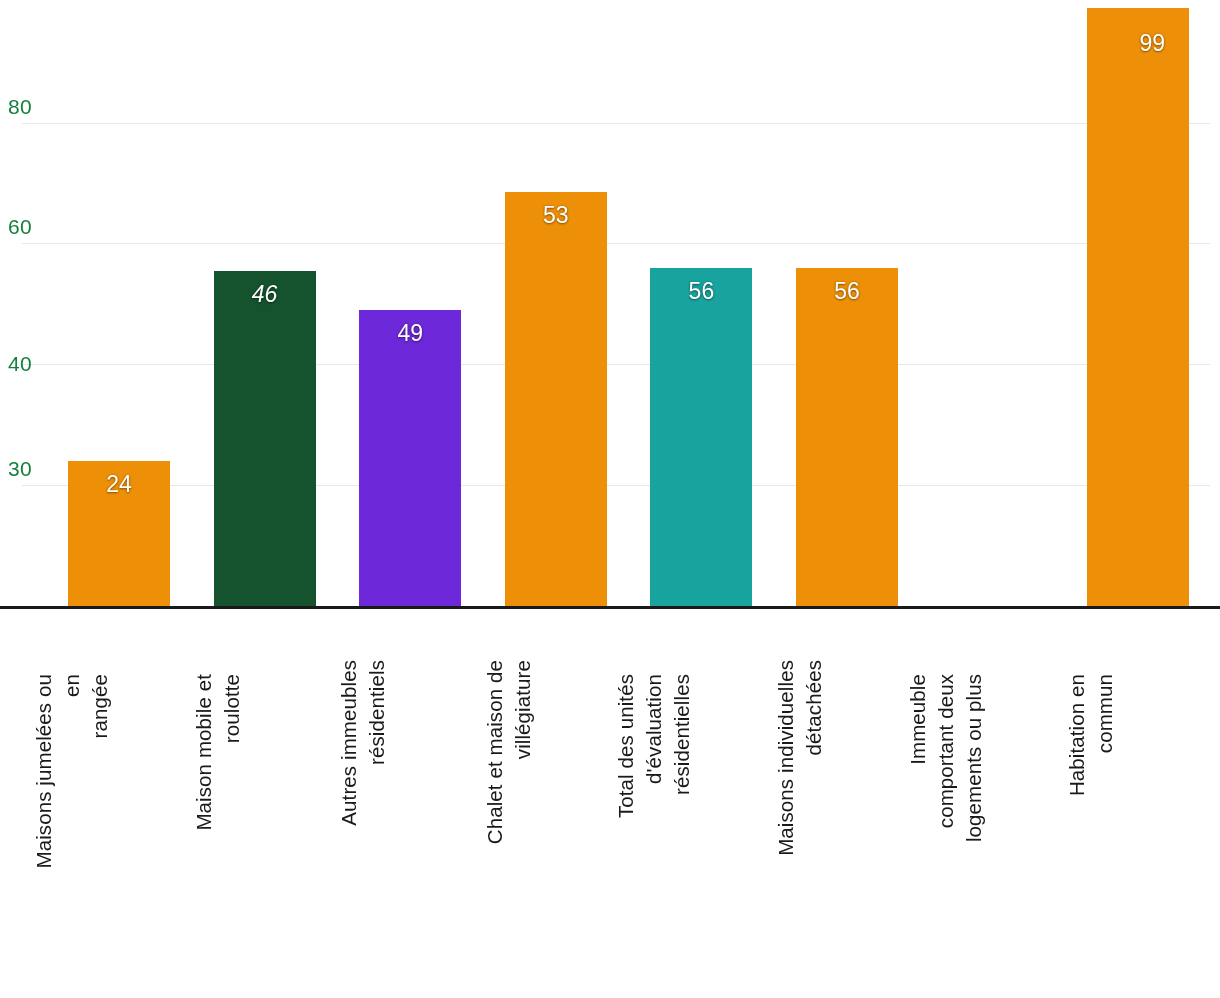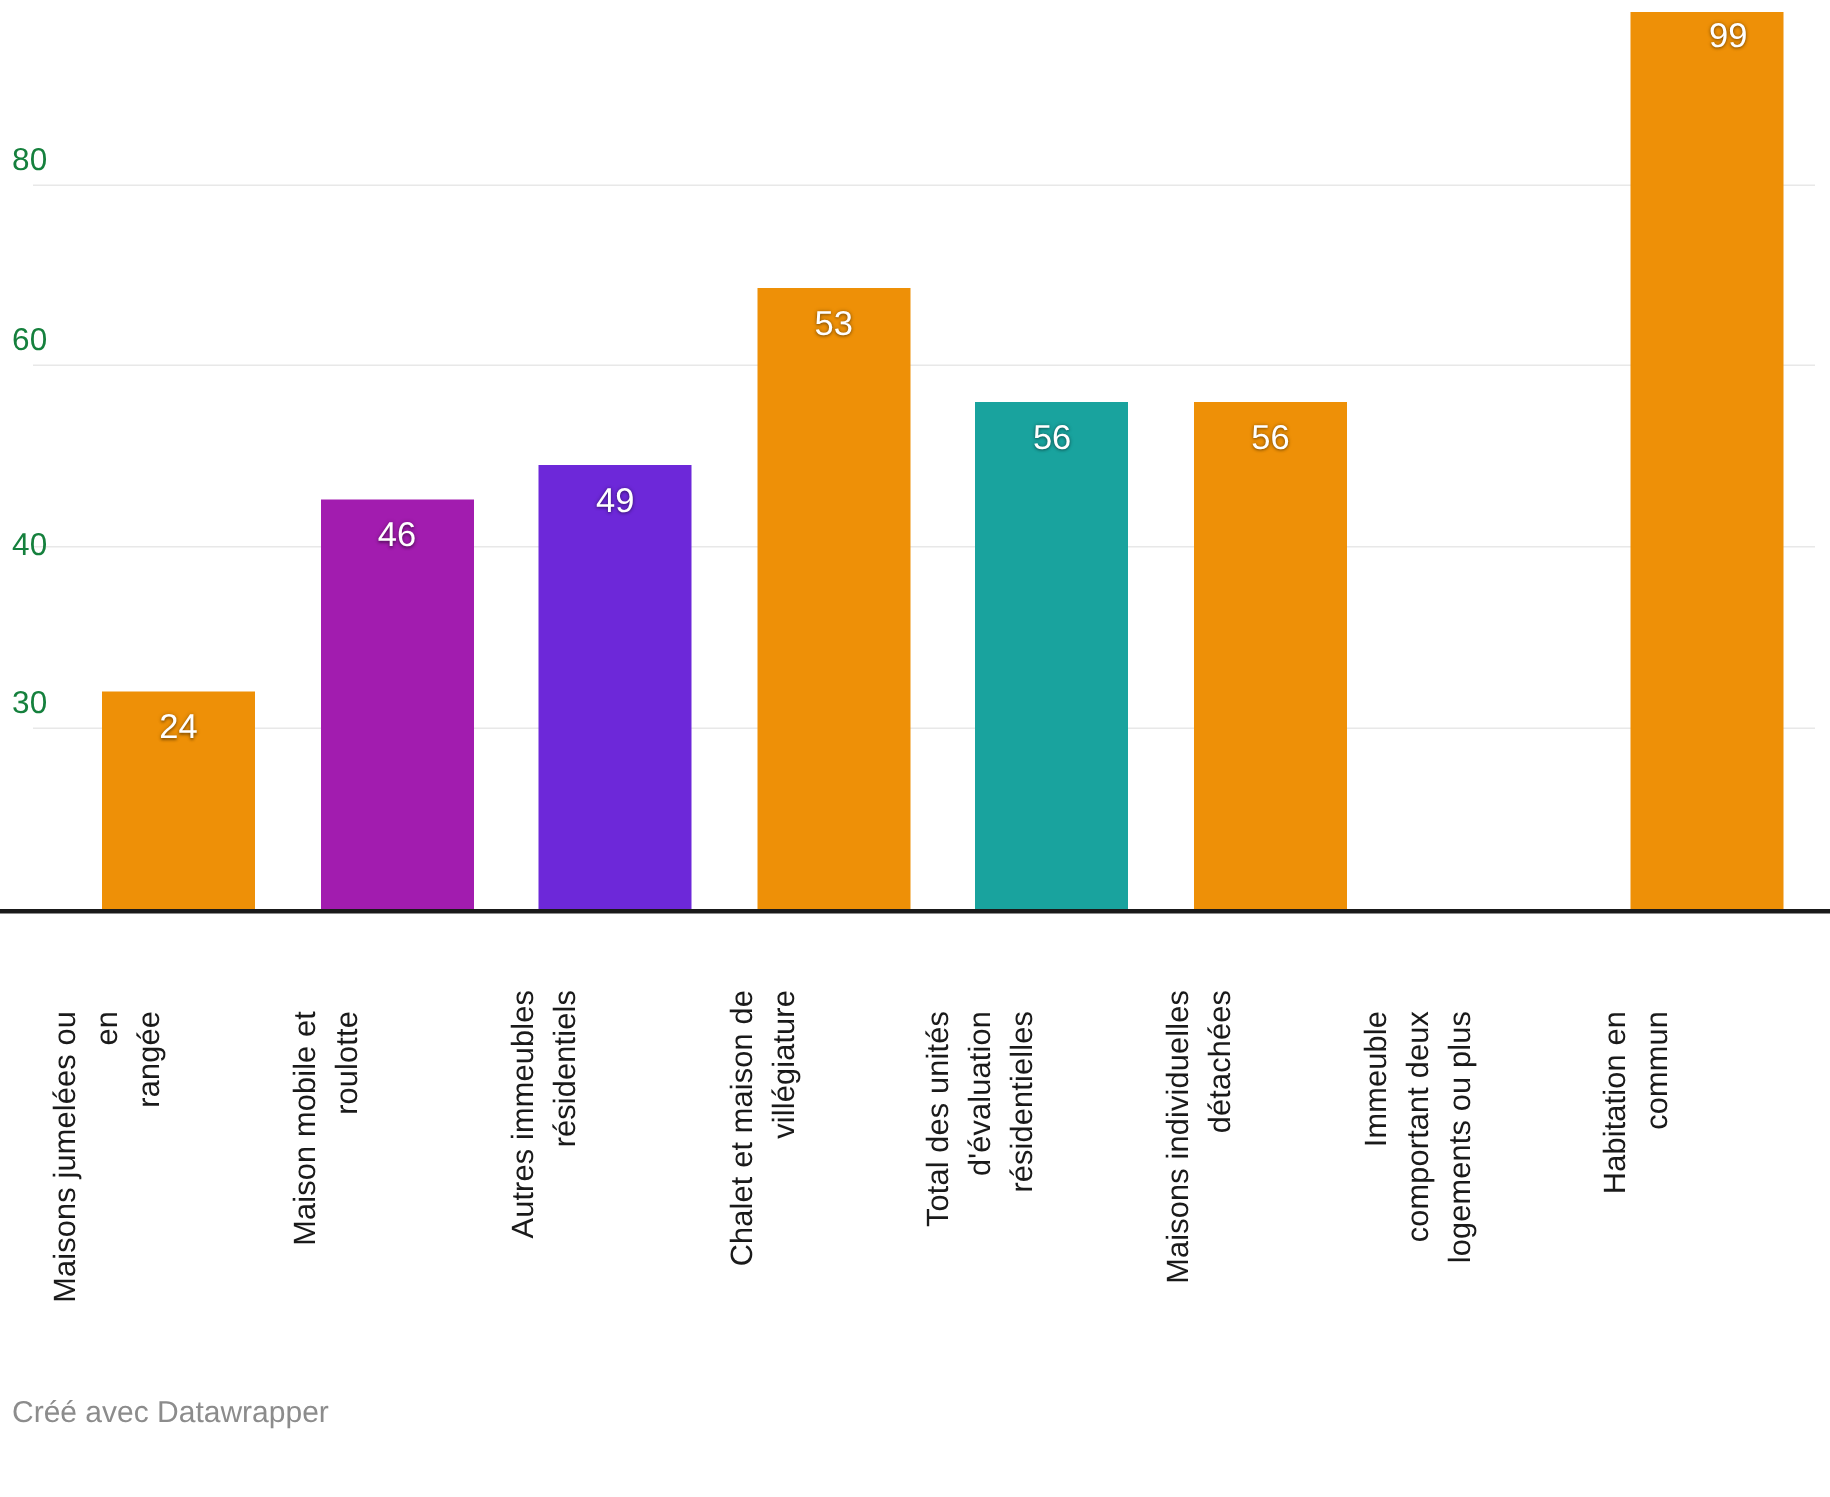--- a/index.html
+++ b/index.html
@@ -124,37 +124,37 @@
     <div class="gridline" style="top: 485.16px;"></div>
 
     <div class="ytick-label" style="top: 95.64px;">80</div>
     <div class="ytick-label" style="top: 216.48px;">60</div>
     <div class="ytick-label" style="top: 337.32px; margin-top: 16px;">40</div>
     <div class="ytick-label" style="top: 458.16px;">30</div>
 
     <div class="bar" style="left: 68px; width: 102px; height: 145.008px; background: rgb(238, 144, 7);">
       <span class="bar-value" style="top: 12px;">24</span>
     </div>
-    <div class="bar" style="left: 213.6px; width: 102px; height: 273px; background: #a21caf;">
+    <div class="bar" style="left: 213.6px; width: 102px; height: 335px; background: #14532d; font-style: italic;">
       <span class="bar-value" style="top: 12px;">46</span>
     </div>
     <div class="bar" style="left: 359.2px; width: 102px; height: 296.058px; background: #6d28d9;">
       <span class="bar-value" style="top: 12px;">49</span>
     </div>
     <div class="bar" style="left: 504.8px; width: 102px; height: 414px; background: rgb(238, 144, 7);">
       <span class="bar-value" style="top: 12px;">53</span>
     </div>
     <div class="bar" style="left: 650.4px; width: 102px; height: 338.352px; background: rgb(25, 163, 158);">
       <span class="bar-value" style="top: 12px;">56</span>
     </div>
     <div class="bar" style="left: 796px; width: 102px; height: 338.352px; background: rgb(238, 144, 7);">
       <span class="bar-value" style="top: 12px;">56</span>
     </div>
     <div class="bar" style="left: 1087.2px; width: 102px; height: 598.158px; background: rgb(238, 144, 7);">
-      <span class="bar-value" style="top: 4px; padding-left: 28px;">99</span>
+      <span class="bar-value" style="top: 24px; padding-left: 28px;">99</span>
     </div>
 
     <div class="baseline"></div>
   </div>
 
   <div class="xlabels">
     <div class="xlabel" style="left: 68px; width: 102px;">
       <span class="xlabel-inner" style="width: 290px; margin-top: 121px; margin-left: -94px;">Maisons jumelées ou en
 rangée</span>
     </div>
@@ -179,15 +179,14 @@
     </div>
     <div class="xlabel" style="left: 941.6px; width: 102px;">
       <span class="xlabel-inner" style="width: 290px; margin-top: 121px; margin-left: -94px;">Immeuble comportant deux
 logements ou plus</span>
     </div>
     <div class="xlabel" style="left: 1087.2px; width: 102px;">
       <span class="xlabel-inner" style="width: 290px; margin-top: 135px; margin-left: -94px;">Habitation en commun</span>
     </div>
   </div>
 
-  <div class="footer">Créé avec Datawrapper</div>
 
 </div>
 
 </body></html>

